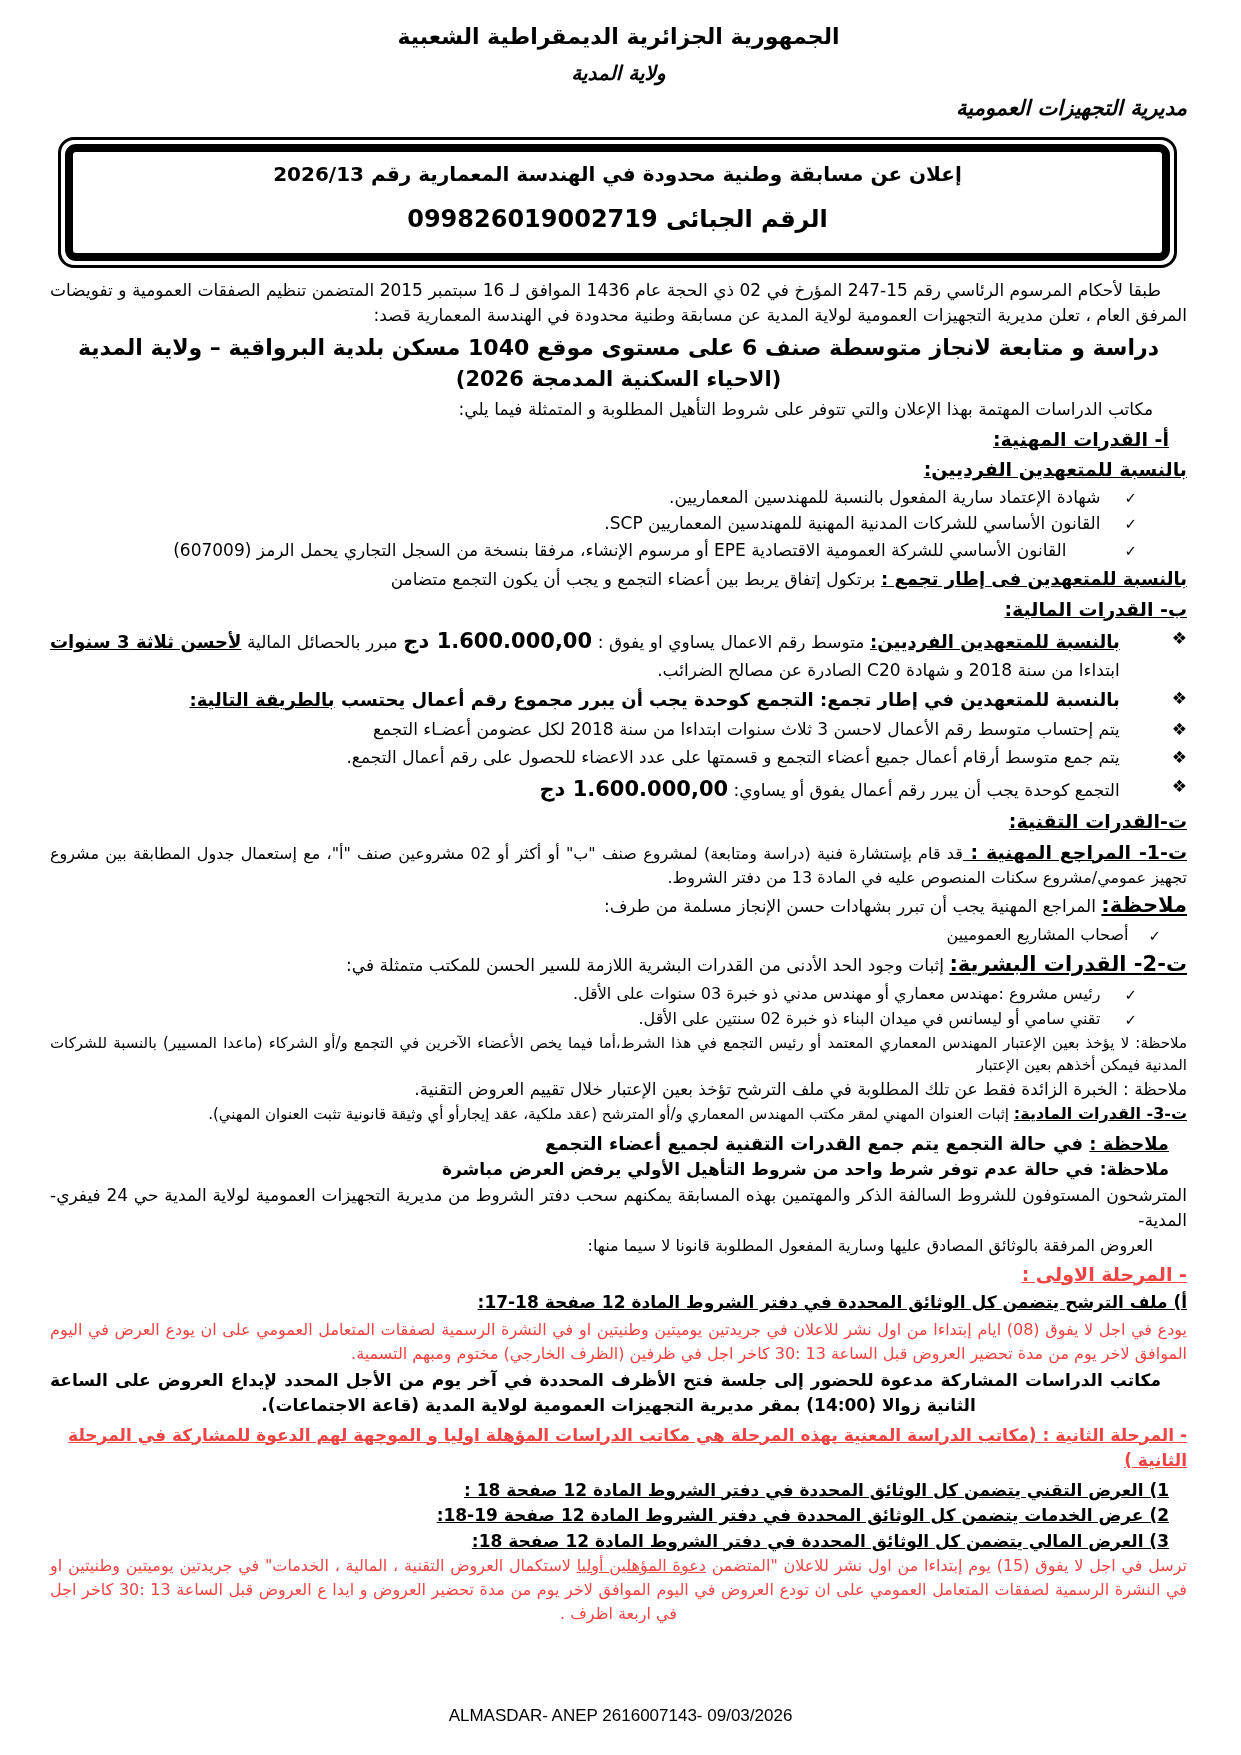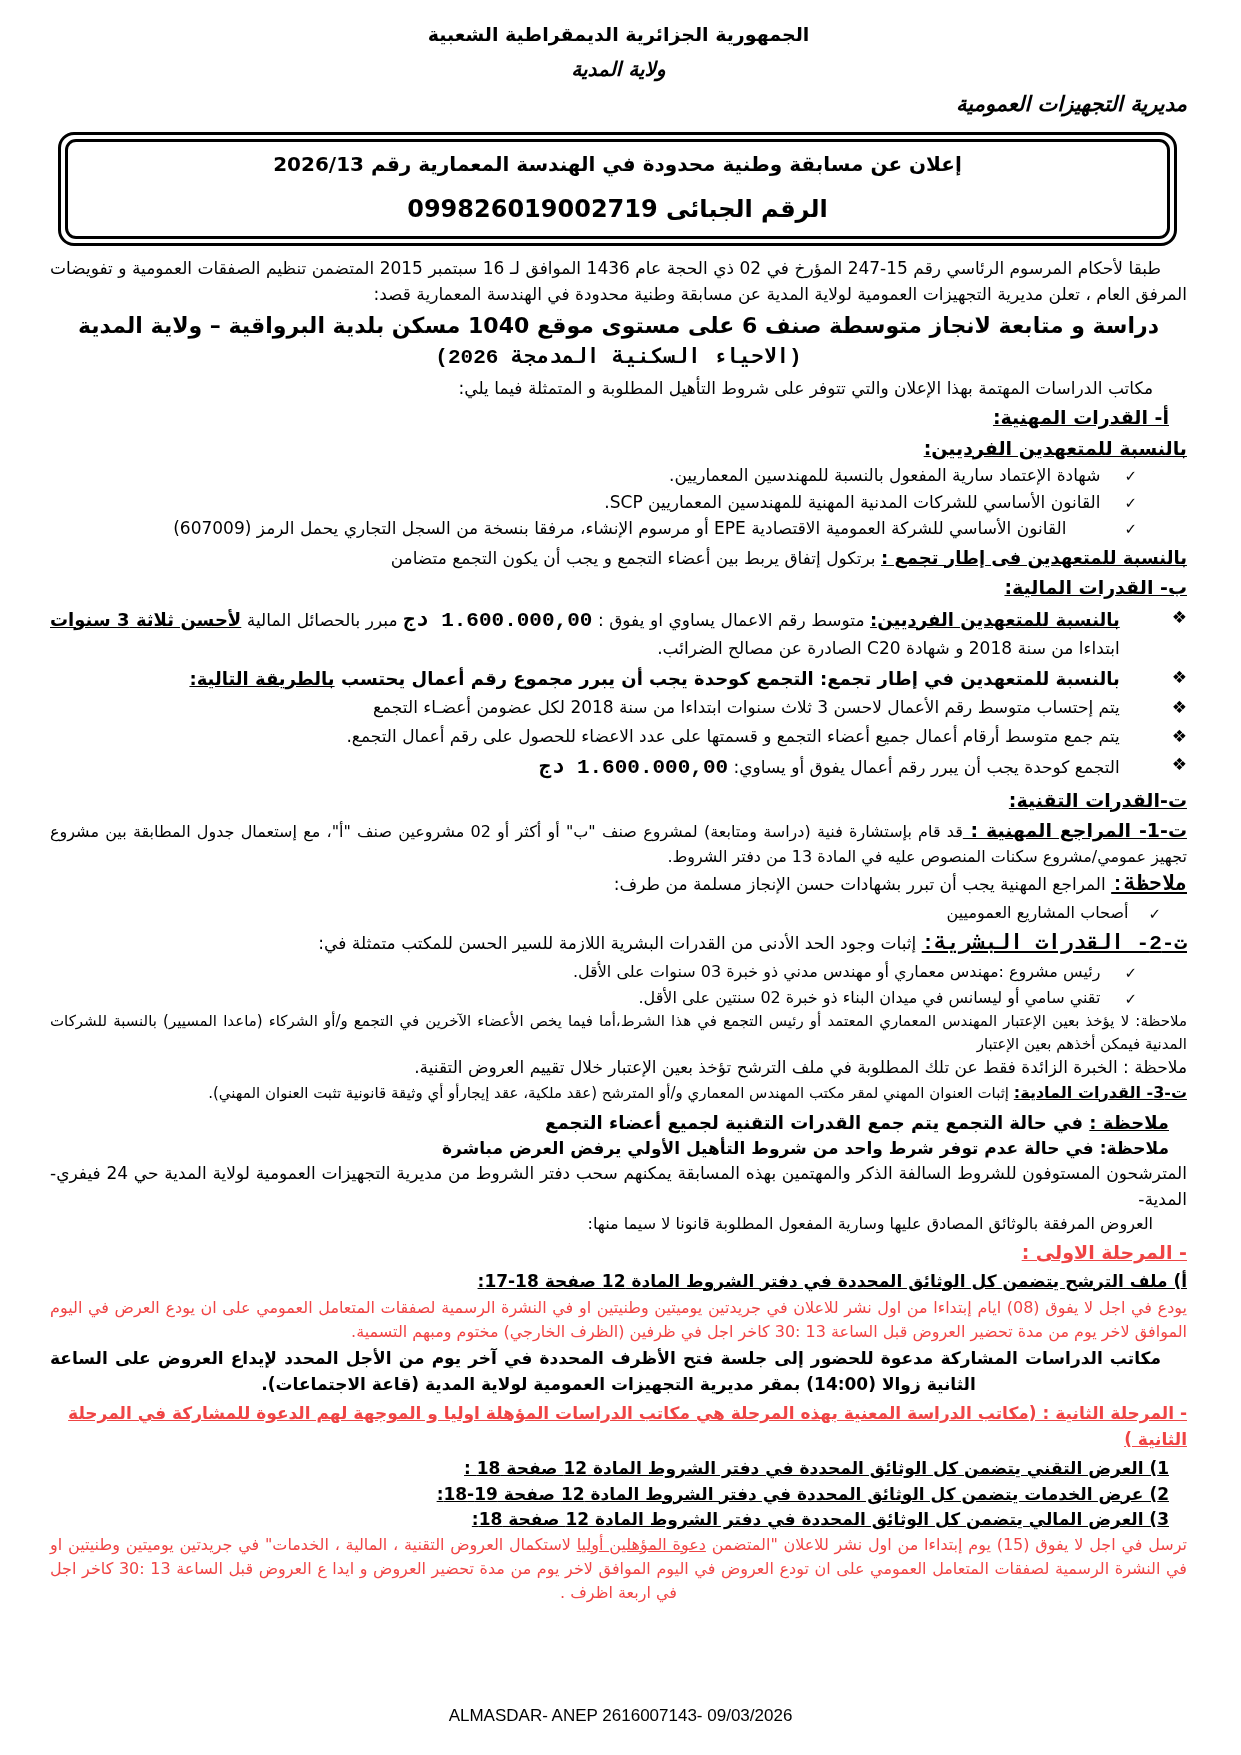--- a/index.html
+++ b/index.html
@@ -8,31 +8,31 @@
   .page { position:relative; width:1241px; height:1755px; padding:20px 54px 0 50px;
           direction:rtl; overflow:hidden; }
   .c { text-align:center; }
   .j { text-align:justify; }
   .b { font-weight:bold; }
   .i { font-style:italic; }
   .u { text-decoration:underline; }
   .red { color:#ef4444; }
   .fs15{font-size:15px;} .fs16{font-size:16px;} .fs17{font-size:17px;}
   .fs18{font-size:18px;} .fs19{font-size:19px;}
-  .fs21{font-size:21px;font-family:Liberation Mono, monospace;} .fs22{font-size:22px;}
+  .fs21{font-size:21px;} .fs22{font-size:22px;}
   p, div { line-height:1.5; }
   .mt2{margin-top:2px;} .mt4{margin-top:4px;} .mt6{}
   .ind { text-indent:26px; }
   .ind2{ text-indent:34px; }
   .mr18{ margin-right:18px; }
-  .hdr1{ font-size:19px; }
+  .hdr1{ font-size:22px; }
   .hdr2{ font-size:20px; margin-top:5px; }
   .hdr3{ font-size:21px; margin-top:5px;text-align:right; }
   .nbox-outer{ margin:12px 10px 10px 8px; border:3px solid #000; border-radius:16px; padding:4px; }
-  .nbox-inner{ border:3px solid #000000; border-radius:11px; padding:7px 18px 9px; text-align:center; }
+  .nbox-inner{ border:8px solid #000000; border-radius:11px; padding:7px 18px 16px; text-align:center; }
   .nb-title{ font-size:20px; }
   .nb-fiscal{ font-size:24px; margin-top:12px; }
   .chk { display:flex; gap:24px; padding-right:50px; font-size:17px; margin-top:1px; }
   .chk .ic { flex:0 0 auto; font-size:15px; padding-top:2px; }
   .chk.gap-lg { gap:58px; }
   .chk.tight { padding-right:26px; gap:20px; }
   .dia { display:flex; gap:52px; font-size:17px; margin-top:3px; }
   .dia .ic { flex:0 0 auto; font-size:17px; }
   .lastc { text-align:justify; text-align-last:center; }
   .footer { position:absolute; left:0; right:0; bottom:27px; text-align:center;

